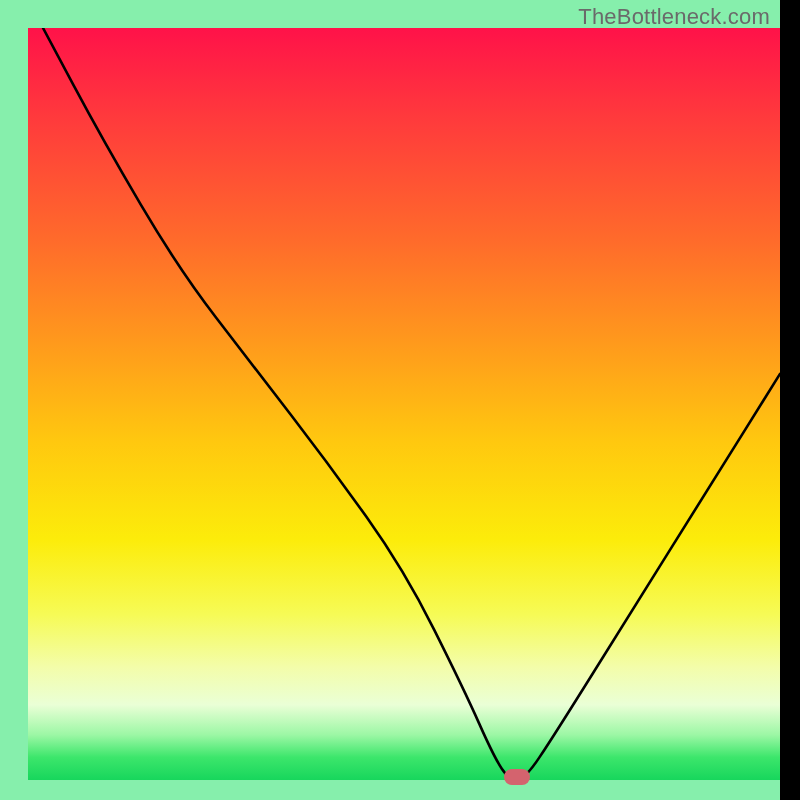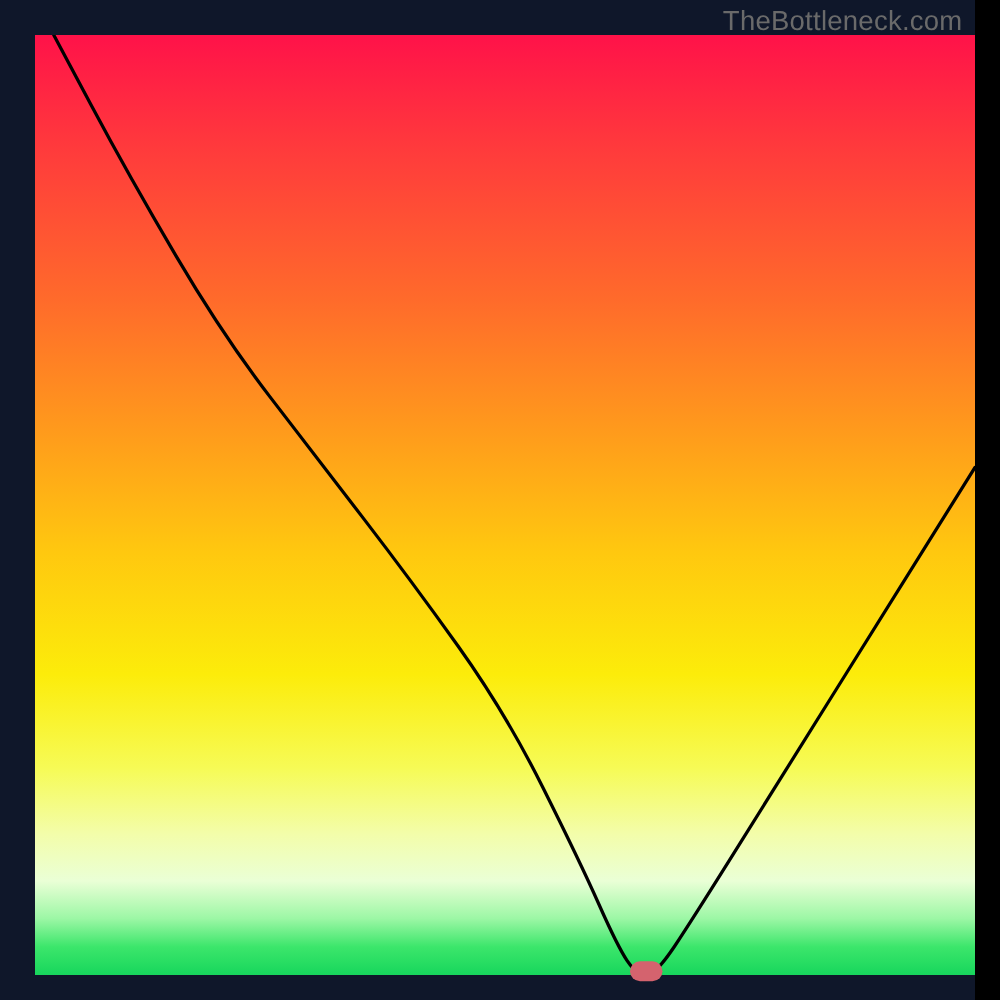--- a/index.html
+++ b/index.html
@@ -8,21 +8,21 @@
     background: #000;
     width: 800px;
     height: 800px;
     overflow: hidden;
     font-family: Arial, Helvetica, sans-serif;
   }
   .frame {
     position: relative;
     width: 780px;
     height: 800px;
-    background: #0f172a;
+    background: #86efac;
   }
   .watermark {
     position: absolute;
     top: 4px;
     right: 10px;
     color: #6a6a6a;
     font-size: 22px;
     letter-spacing: 0.2px;
     z-index: 4;
   }

